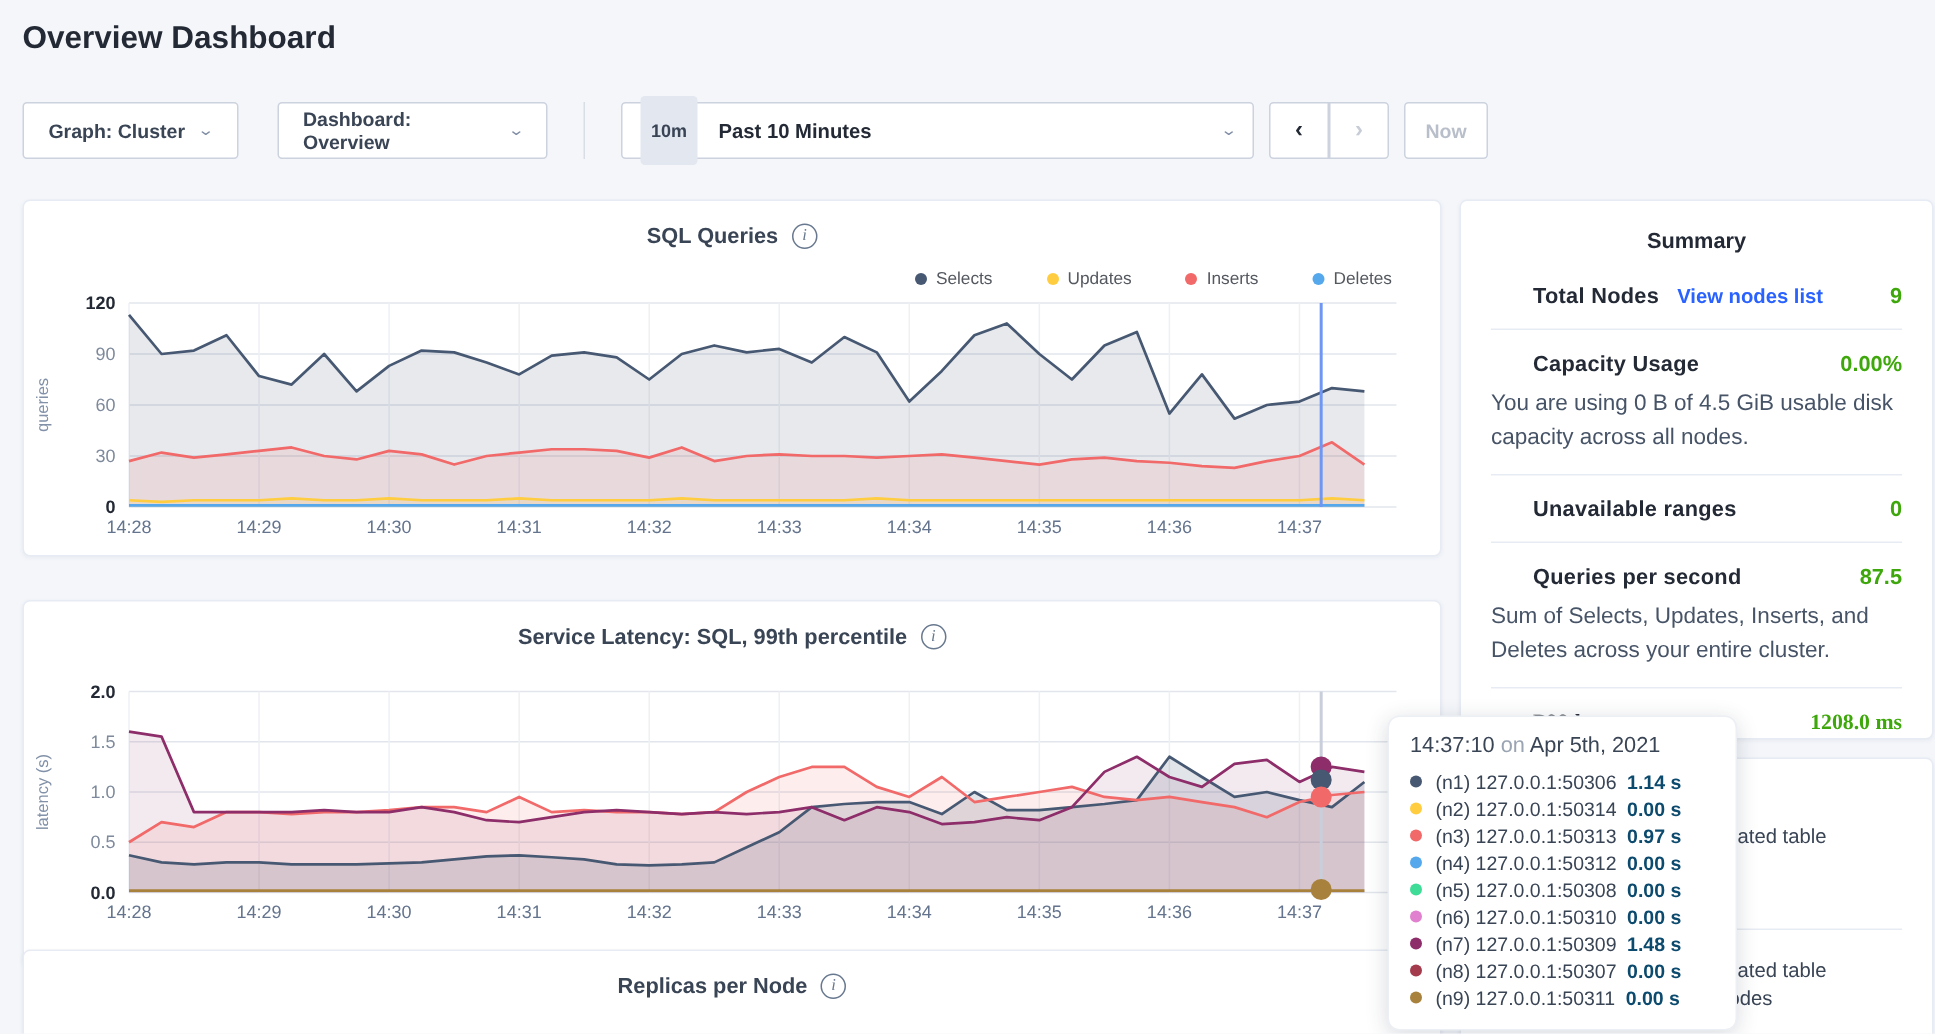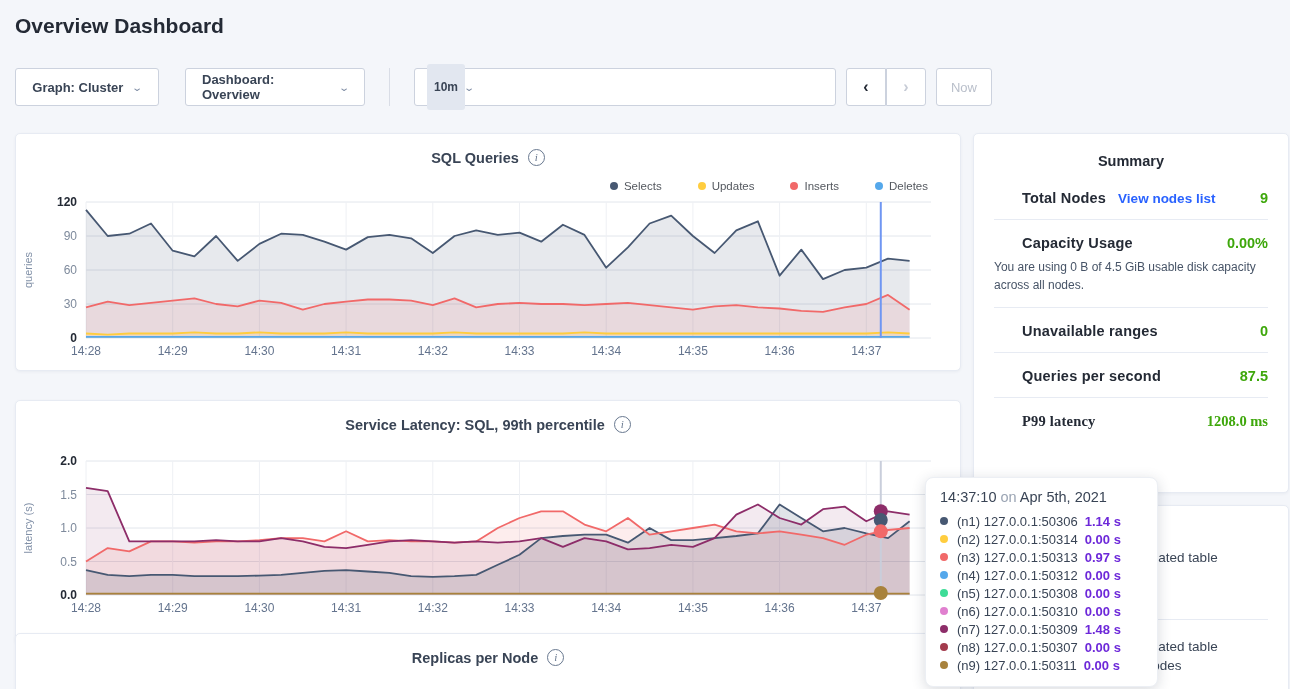--- a/index.html
+++ b/index.html
@@ -36,21 +36,21 @@
   .pager { display:flex; margin-left:10px; }
   .pager .pg {
     width:40px; height:38px; background:#fff; border:1px solid #ccd2de;
     display:flex; align-items:center; justify-content:center;
     font-size:16px; font-weight:700; cursor:pointer;
   }
   .pg-prev { border-radius:3px 0 0 3px; color:#242a35; }
   .pg-next { border-radius:0 3px 3px 0; border-left:none; color:#c7ccd6; }
   .now-btn {
     margin-left:10px; width:56px; height:38px; background:#fff; border:1px solid #ccd2de;
-    border-radius:3px; font-size:13px; font-weight:400; color:#b9bfca;
+    border-radius:3px; font-size:13px; font-weight:700; color:#b9bfca;
     display:flex; align-items:center; justify-content:center;
   }
 
   
   .card {
     position:absolute; background:#fff; border:1px solid #e7ebf3; border-radius:5px;
     box-shadow:0 1px 3px rgba(56,76,108,0.06);
   }
   .card-sql      { left:15px; top:133px; width:946px; height:238px; }
   .card-latency  { left:15px; top:400px; width:946px; height:245px; }
@@ -73,60 +73,61 @@
   .card-latency svg.chart { top:52px; }
 
   
   .summary-header { text-align:center; font-size:14.5px; font-weight:700; color:#242a35; padding:19px 16px 6px; }
   .sumrow { margin:0 20px; padding:15px 0 13px; border-bottom:1px solid #e7ebf3; }
   .sumrow:last-child { border-bottom:none;font-family:Liberation Serif, serif; }
   .sumrow-main { display:flex; align-items:baseline; }
   .sumlabel { font-size:14.5px; font-weight:700; color:#242a35; letter-spacing:0.2px;margin-left:28px; }
   .sumlink { font-size:13.5px; font-weight:700; color:#2962ff; margin-left:12px; cursor:pointer; }
   .sumvalue { margin-left:auto; font-size:14.5px; font-weight:700; color:#3ea70b; }
-  .sumsub { font-size:12px; color:#475467; line-height:1.5; margin-top:7px; }
+  .sumsub { font-size:15px; color:#475467; line-height:1.5; margin-top:7px; }
 
   
   .events-header { text-align:center; font-size:14.5px; font-weight:700; color:#242a35; padding-top:14px; }
   .event-item { position:absolute; left:20px; right:20px; font-size:13.5px; color:#394455; line-height:19px; }
   .event-item-1 { top:42px; }
   .event-divider { position:absolute; left:20px; right:20px; top:113px; height:1px; background:#e7ebf3; }
   .event-item-2 { top:131px; }
 
   
   .tooltip {
     position:absolute; left:925px; top:477px; width:233px; z-index:20;
     background:#fff; border:1px solid #eceff4; border-radius:8px;
     box-shadow:0 3px 14px rgba(40,50,70,0.18); padding:11px 14px 12px;
   }
   .tt-header { font-size:14.5px; color:#394455; margin-bottom:7px; }
   .tt-on { color:#9aa4b3; }
   .tt-row { display:flex; align-items:center; height:18px; font-size:13px; color:#394455; }
   .tt-dot { width:8px; height:8px; border-radius:50%; margin-right:9px; flex:none; }
-  .tt-val { font-weight:700; color:#6d28d9; margin-left:7px; }
+  .tt-val { font-weight:700; color:#0c4a6e; margin-left:7px; }
 </style>
 </head>
 <body>
 
 <div class="page">
 
   <div class="page-title">Overview Dashboard</div>
 
   <div class="controls">
     <div class="dd dd-graph">
       <span>Graph: Cluster</span>
       <span class="chev">⌄</span>
     </div>
     <div class="dd dd-dashboard">
       <span>Dashboard: Overview</span>
       <span class="chev">⌄</span>
     </div>
     <div class="vdiv"></div>
     <div class="timebox">
       <span class="timebadge">10m</span>
+      <span class="timelabel">Past 10 Minutes</span>
       <span class="chev">⌄</span>
     </div>
     <div class="pager">
       <div class="pg pg-prev">‹</div>
       <div class="pg pg-next">›</div>
     </div>
     <div class="now-btn">Now</div>
   </div>
 
   <div class="card card-sql">
@@ -281,20 +282,21 @@
         <span class="sumlabel">Unavailable ranges</span>
         <span class="sumvalue">0</span>
       </div>
     </div>
 
     <div class="sumrow">
       <div class="sumrow-main">
         <span class="sumlabel">Queries per second</span>
         <span class="sumvalue">87.5</span>
       </div>
+      <div class="sumsub">Sum of Selects, Updates, Inserts, and Deletes across your entire cluster.</div>
     </div>
 
     <div class="sumrow">
       <div class="sumrow-main">
         <span class="sumlabel">P99 latency</span>
         <span class="sumvalue">1208.0 ms</span>
       </div>
     </div>
   </div>
 

